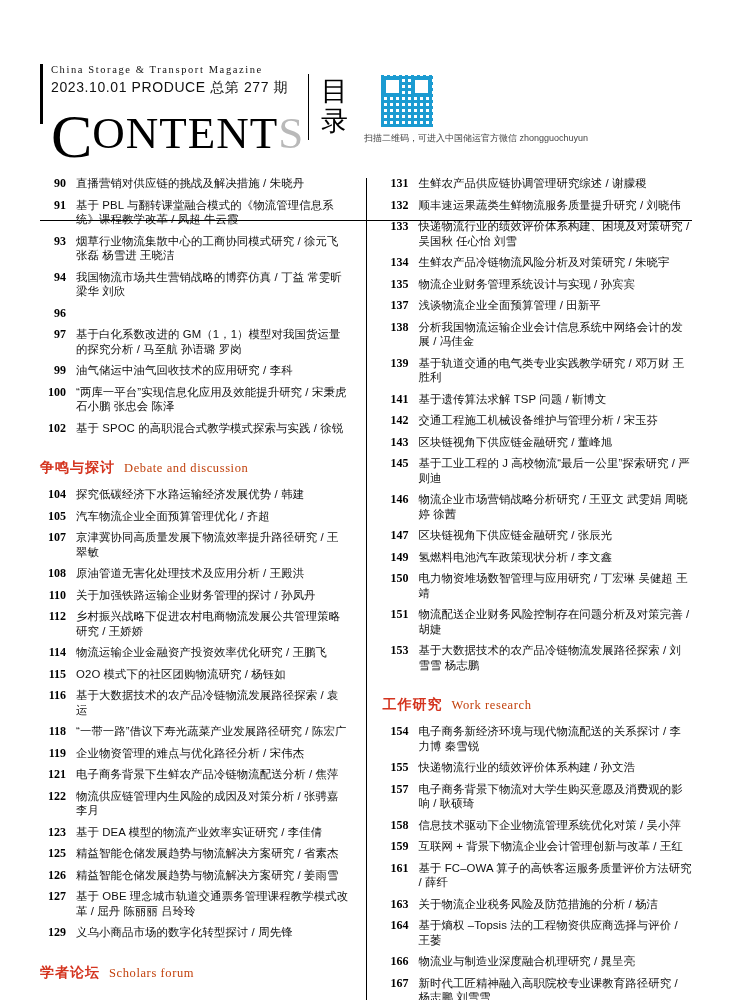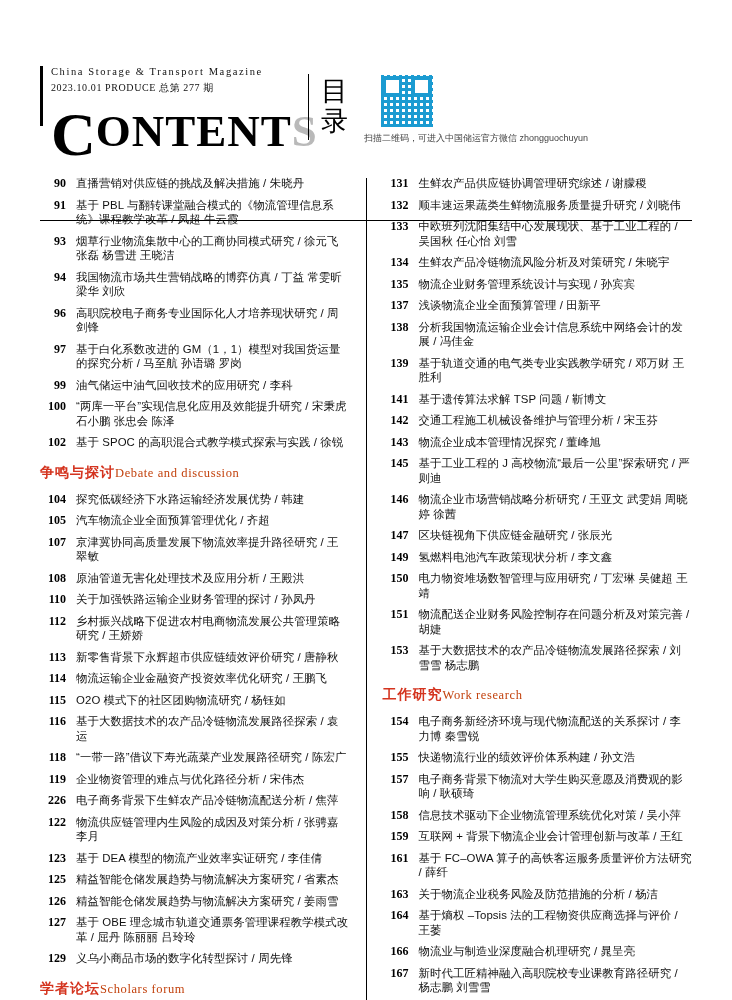--- a/index.html
+++ b/index.html
@@ -48,35 +48,34 @@
   }
   .mast-eng {
     font-size: 10.5px;
     letter-spacing: 1.6px;
     color: #111;
     font-family: "Liberation Serif", serif;
     white-space: nowrap;
     margin-top: 2px;
   }
   .mast-sub {
-    font-size: 10px;
+    font-size: 14px;
     letter-spacing: 0.6px;
     color: #111;
-    font-family: Liberation Serif, serif;
+    font-family: Liberation Sans, sans-serif;
     white-space: nowrap;
     margin-top: 4px;
   }
   .contents-word {
     font-family: "Liberation Serif", serif;
     font-size: 45px;
     letter-spacing: 1px;
     line-height: 46px;
     margin-top: 13px;
     white-space: nowrap;
-    font-weight: bold;
   }
   .contents-word .big-c {
     font-size: 62px;
     line-height: 46px;
     vertical-align: -9px;
     letter-spacing: 0px;
   }
   .contents-word .fade {
     color: #b9b9b9;
   }
@@ -177,23 +176,24 @@
     padding-top: 0px;
   }
   .etitle {
     font-size: 11.4px;
     color: #111;
     font-family: "Liberation Sans", sans-serif;
     letter-spacing: 0.1px;
   }
 
   .section-head {
-    margin: 14px 0 10px 0;
+    margin: 24px 0 10px 0;
     display: flex;
     align-items: baseline;
+    gap: 9px;
   }
   .sh-cn {
     color: #d4341f;
     font-size: 14px;
     font-weight: bold;
     font-family: "Liberation Sans", sans-serif;
     letter-spacing: 1px;
   }
   .sh-en {
     color: #c2410c;
@@ -239,21 +239,20 @@
         <div class="entry">
           <div class="pnum">93</div>
           <div class="etitle">烟草行业物流集散中心的工商协同模式研究 / 徐元飞 张磊 杨雪进 王晓洁</div>
         </div>
         <div class="entry">
           <div class="pnum">94</div>
           <div class="etitle">我国物流市场共生营销战略的博弈仿真 / 丁益 常雯昕 梁华 刘欣</div>
         </div>
         <div class="entry">
           <div class="pnum">96</div>
-          <div class="etitle">高职院校电子商务专业国际化人才培养现状研究 / 周剑锋</div>
         </div>
         <div class="entry">
           <div class="pnum">97</div>
           <div class="etitle">基于白化系数改进的 GM（1，1）模型对我国货运量的探究分析 / 马至航 孙语璐 罗岗</div>
         </div>
         <div class="entry">
           <div class="pnum">99</div>
           <div class="etitle">油气储运中油气回收技术的应用研究 / 李科</div>
         </div>
         <div class="entry">
@@ -286,45 +285,41 @@
         </div>
         <div class="entry">
           <div class="pnum">110</div>
           <div class="etitle">关于加强铁路运输企业财务管理的探讨 / 孙凤丹</div>
         </div>
         <div class="entry">
           <div class="pnum">112</div>
           <div class="etitle">乡村振兴战略下促进农村电商物流发展公共管理策略研究 / 王娇娇</div>
         </div>
         <div class="entry">
-          <div class="pnum">113</div>
-          <div class="etitle">新零售背景下永辉超市供应链绩效评价研究 / 唐静秋</div>
-        </div>
-        <div class="entry">
           <div class="pnum">114</div>
           <div class="etitle">物流运输企业金融资产投资效率优化研究 / 王鹏飞</div>
         </div>
         <div class="entry">
           <div class="pnum">115</div>
           <div class="etitle">O2O 模式下的社区团购物流研究 / 杨钰如</div>
         </div>
         <div class="entry">
           <div class="pnum">116</div>
           <div class="etitle">基于大数据技术的农产品冷链物流发展路径探索 / 袁运</div>
         </div>
         <div class="entry">
           <div class="pnum">118</div>
           <div class="etitle">“一带一路”借议下寿光蔬菜产业发展路径研究 / 陈宏广</div>
         </div>
         <div class="entry">
           <div class="pnum">119</div>
           <div class="etitle">企业物资管理的难点与优化路径分析 / 宋伟杰</div>
         </div>
         <div class="entry">
-          <div class="pnum">226</div>
+          <div class="pnum">121</div>
           <div class="etitle">电子商务背景下生鲜农产品冷链物流配送分析 / 焦萍</div>
         </div>
         <div class="entry">
           <div class="pnum">122</div>
           <div class="etitle">物流供应链管理内生风险的成因及对策分析 / 张骋嘉 李月</div>
         </div>
         <div class="entry">
           <div class="pnum">123</div>
           <div class="etitle">基于 DEA 模型的物流产业效率实证研究 / 李佳倩</div>
         </div>
@@ -354,21 +349,21 @@
         <div class="entry">
           <div class="pnum">131</div>
           <div class="etitle">生鲜农产品供应链协调管理研究综述 / 谢朦稷</div>
         </div>
         <div class="entry">
           <div class="pnum">132</div>
           <div class="etitle">顺丰速运果蔬类生鲜物流服务质量提升研究 / 刘晓伟</div>
         </div>
         <div class="entry">
           <div class="pnum">133</div>
-          <div class="etitle">中欧班列沈阳集结中心发展现状、基于工业工程的 / 吴国秋 任心怡 刘雪</div>
+          <div class="etitle">快递物流行业的绩效评价体系构建、困境及对策研究 / 吴国秋 任心怡 刘雪</div>
         </div>
         <div class="entry">
           <div class="pnum">134</div>
           <div class="etitle">生鲜农产品冷链物流风险分析及对策研究 / 朱晓宇</div>
         </div>
         <div class="entry">
           <div class="pnum">135</div>
           <div class="etitle">物流企业财务管理系统设计与实现 / 孙宾宾</div>
         </div>
         <div class="entry">
@@ -386,21 +381,21 @@
         <div class="entry">
           <div class="pnum">141</div>
           <div class="etitle">基于遗传算法求解 TSP 问题 / 靳博文</div>
         </div>
         <div class="entry">
           <div class="pnum">142</div>
           <div class="etitle">交通工程施工机械设备维护与管理分析 / 宋玉芬</div>
         </div>
         <div class="entry">
           <div class="pnum">143</div>
-          <div class="etitle">物流企业成本管理情况探究 / 董峰旭</div>
+          <div class="etitle">区块链视角下供应链金融研究 / 董峰旭</div>
         </div>
         <div class="entry">
           <div class="pnum">145</div>
           <div class="etitle">基于工业工程的 J 高校物流“最后一公里”探索研究 / 严则迪</div>
         </div>
         <div class="entry">
           <div class="pnum">146</div>
           <div class="etitle">物流企业市场营销战略分析研究 / 王亚文 武雯娟 周晓婷 徐茜</div>
         </div>
         <div class="entry">

